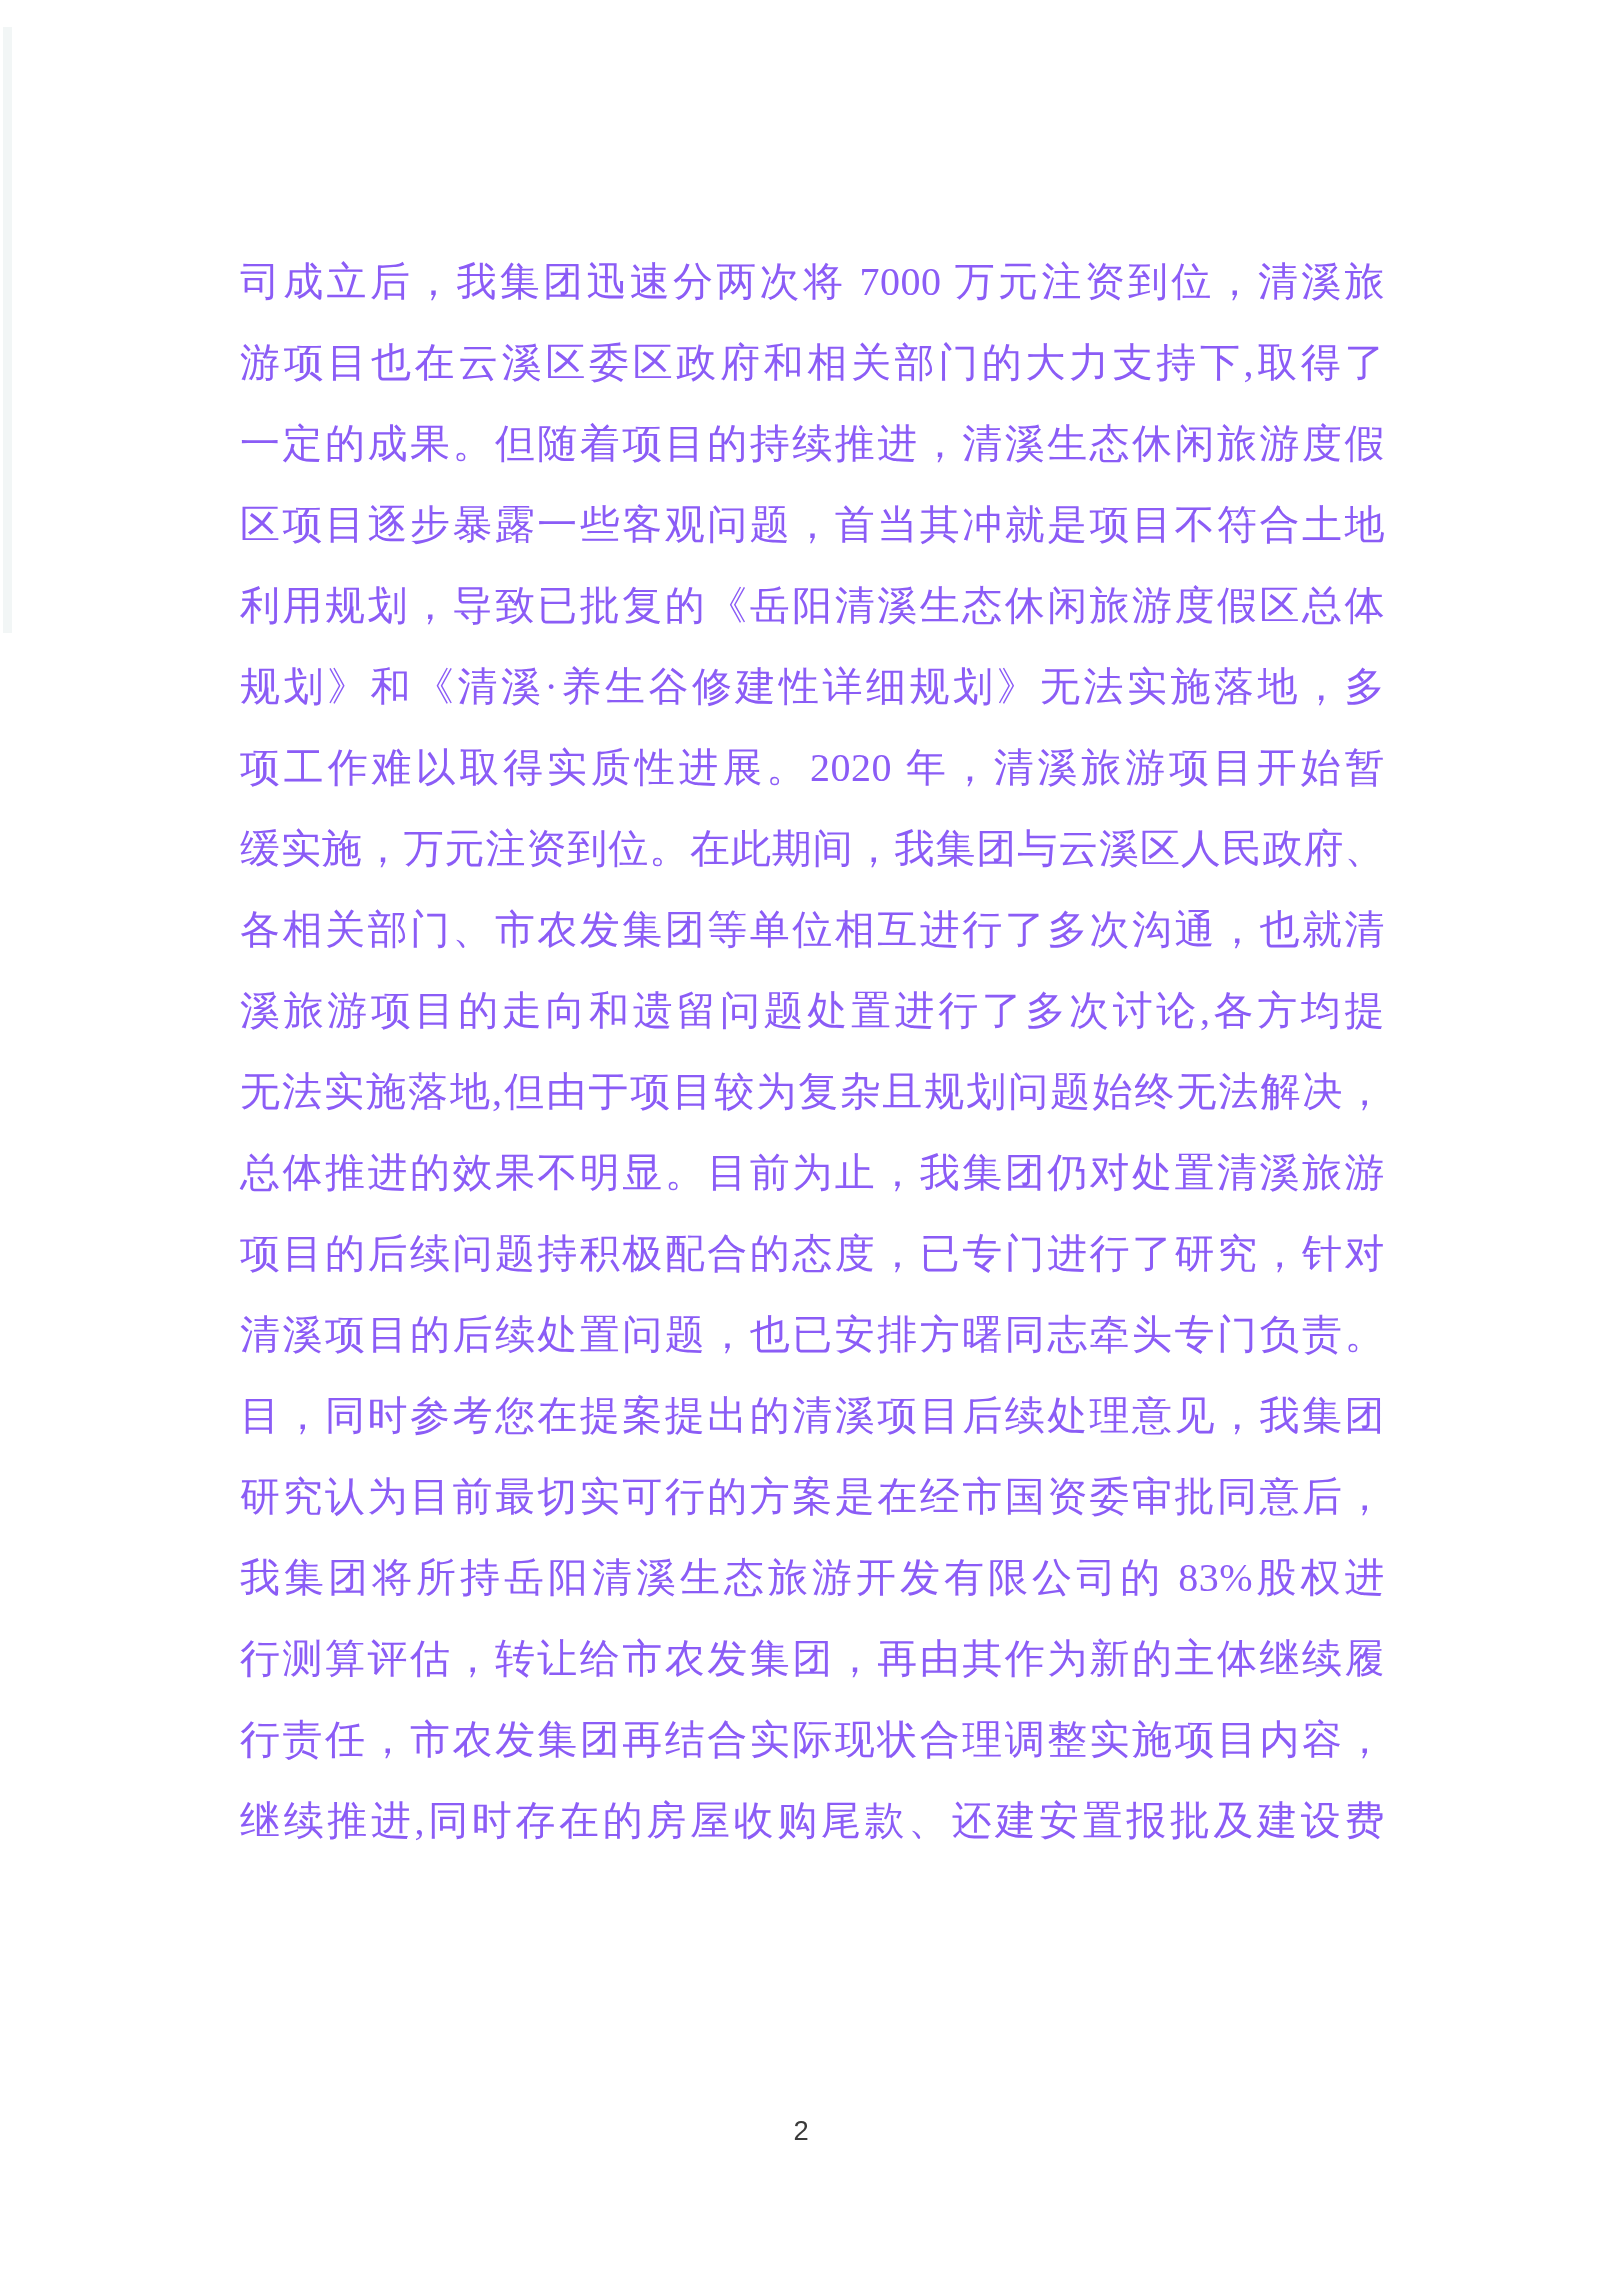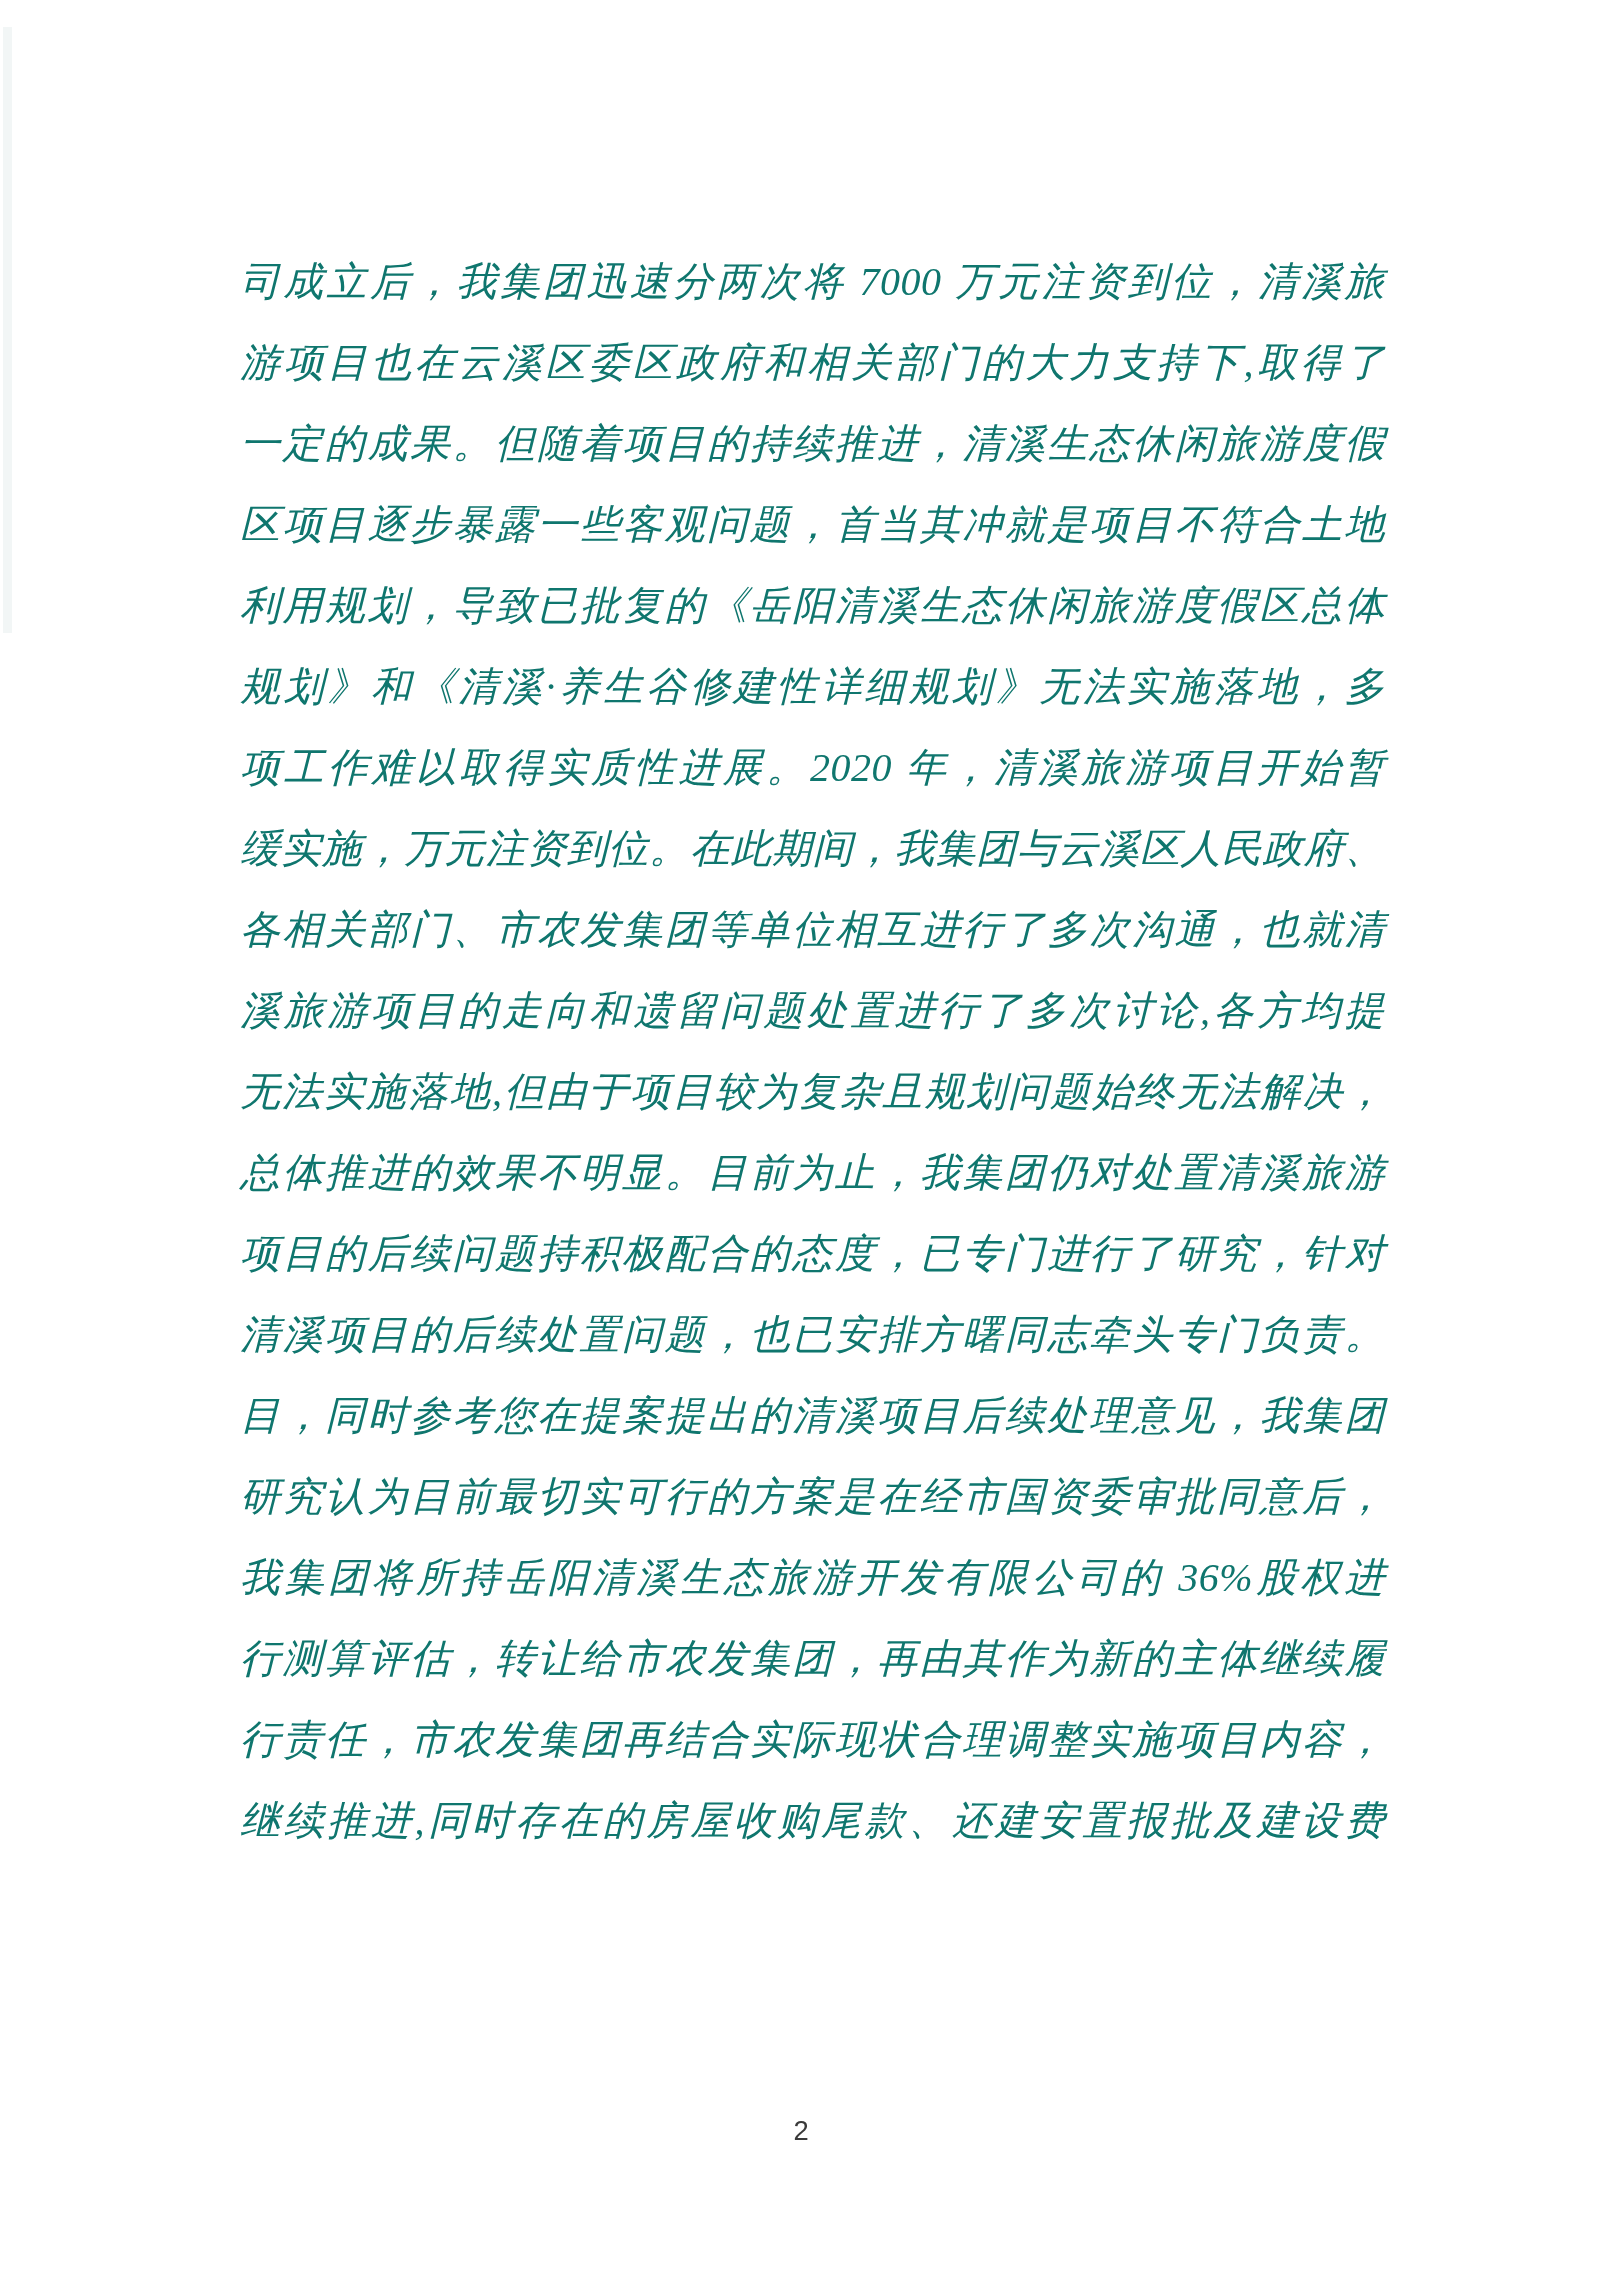--- a/index.html
+++ b/index.html
@@ -26,26 +26,25 @@
   .text-block {
     position: absolute;
     left: 240px;
     top: 241px;
     width: 1145px;
   }
   .line {
     height: 81px;
     line-height: 81px;
     font-size: 40px;
-    color: #0f766e;
+    color: #8b5cf6;
     text-align: justify;
     text-align-last: justify;
     letter-spacing: 0.5px;
     white-space: normal;
-    font-style: italic;
   }
   .line.indent {
     text-indent: 80px;
   }
   .page-number {
     position: absolute;
     top: 2115px;
     left: 0;
     width: 1620px;
     text-align: center;
@@ -72,21 +71,21 @@
     <div class="line">项工作难以取得实质性进展。2020 年，清溪旅游项目开始暂</div>
     <div class="line">缓实施，万元注资到位。在此期间，我集团与云溪区人民政府、</div>
     <div class="line">各相关部门、市农发集团等单位相互进行了多次沟通，也就清</div>
     <div class="line">溪旅游项目的走向和遗留问题处置进行了多次讨论,各方均提</div>
     <div class="line">无法实施落地,但由于项目较为复杂且规划问题始终无法解决，</div>
     <div class="line">总体推进的效果不明显。目前为止，我集团仍对处置清溪旅游</div>
     <div class="line">项目的后续问题持积极配合的态度，已专门进行了研究，针对</div>
     <div class="line">清溪项目的后续处置问题，也已安排方曙同志牵头专门负责。</div>
     <div class="line">目，同时参考您在提案提出的清溪项目后续处理意见，我集团</div>
     <div class="line">研究认为目前最切实可行的方案是在经市国资委审批同意后，</div>
-    <div class="line">我集团将所持岳阳清溪生态旅游开发有限公司的 36%股权进</div>
+    <div class="line">我集团将所持岳阳清溪生态旅游开发有限公司的 83%股权进</div>
     <div class="line">行测算评估，转让给市农发集团，再由其作为新的主体继续履</div>
     <div class="line">行责任，市农发集团再结合实际现状合理调整实施项目内容，</div>
     <div class="line">继续推进,同时存在的房屋收购尾款、还建安置报批及建设费</div>
   </div>
 
   <div class="page-number">2</div>
 
 </div>
 
 

